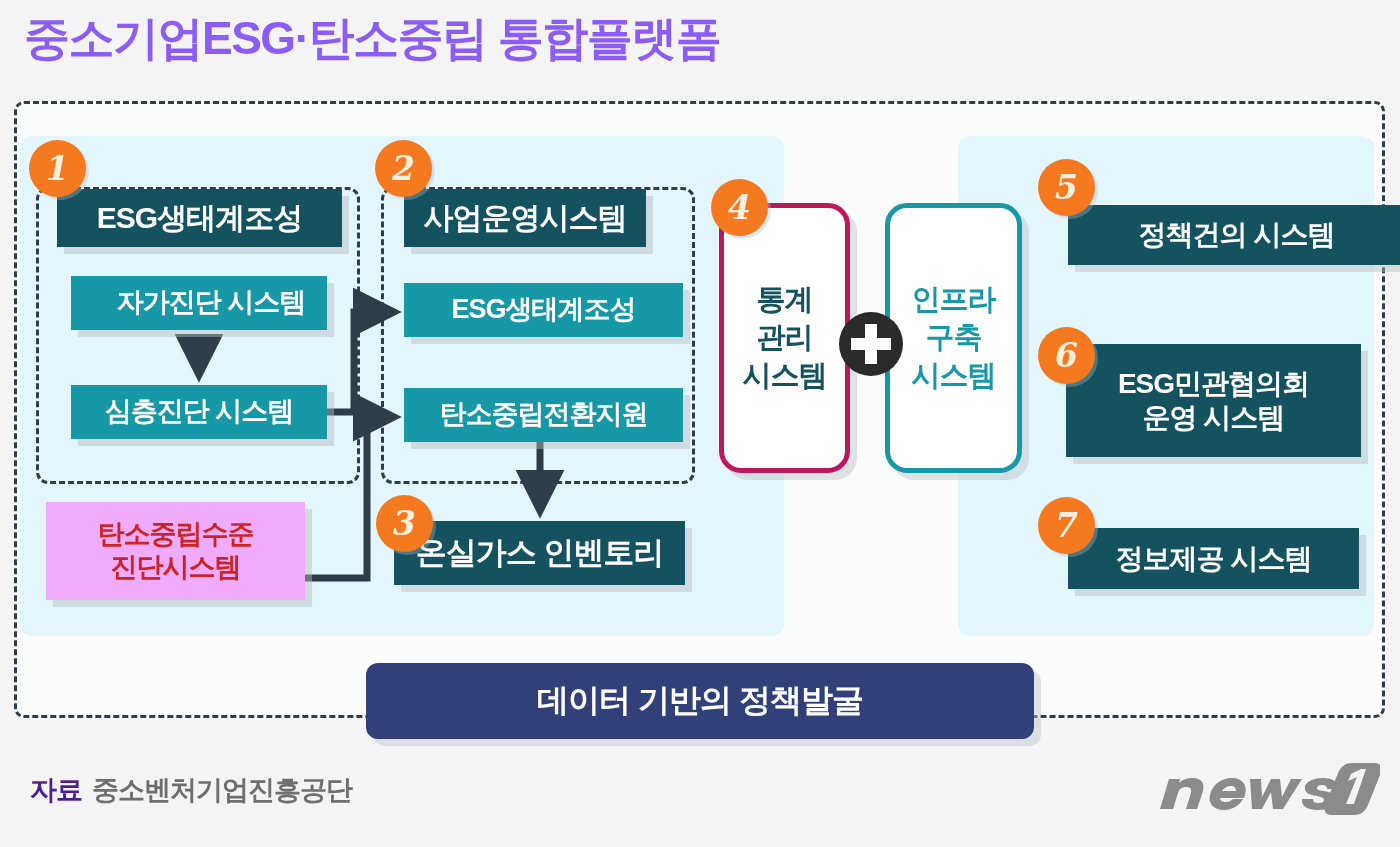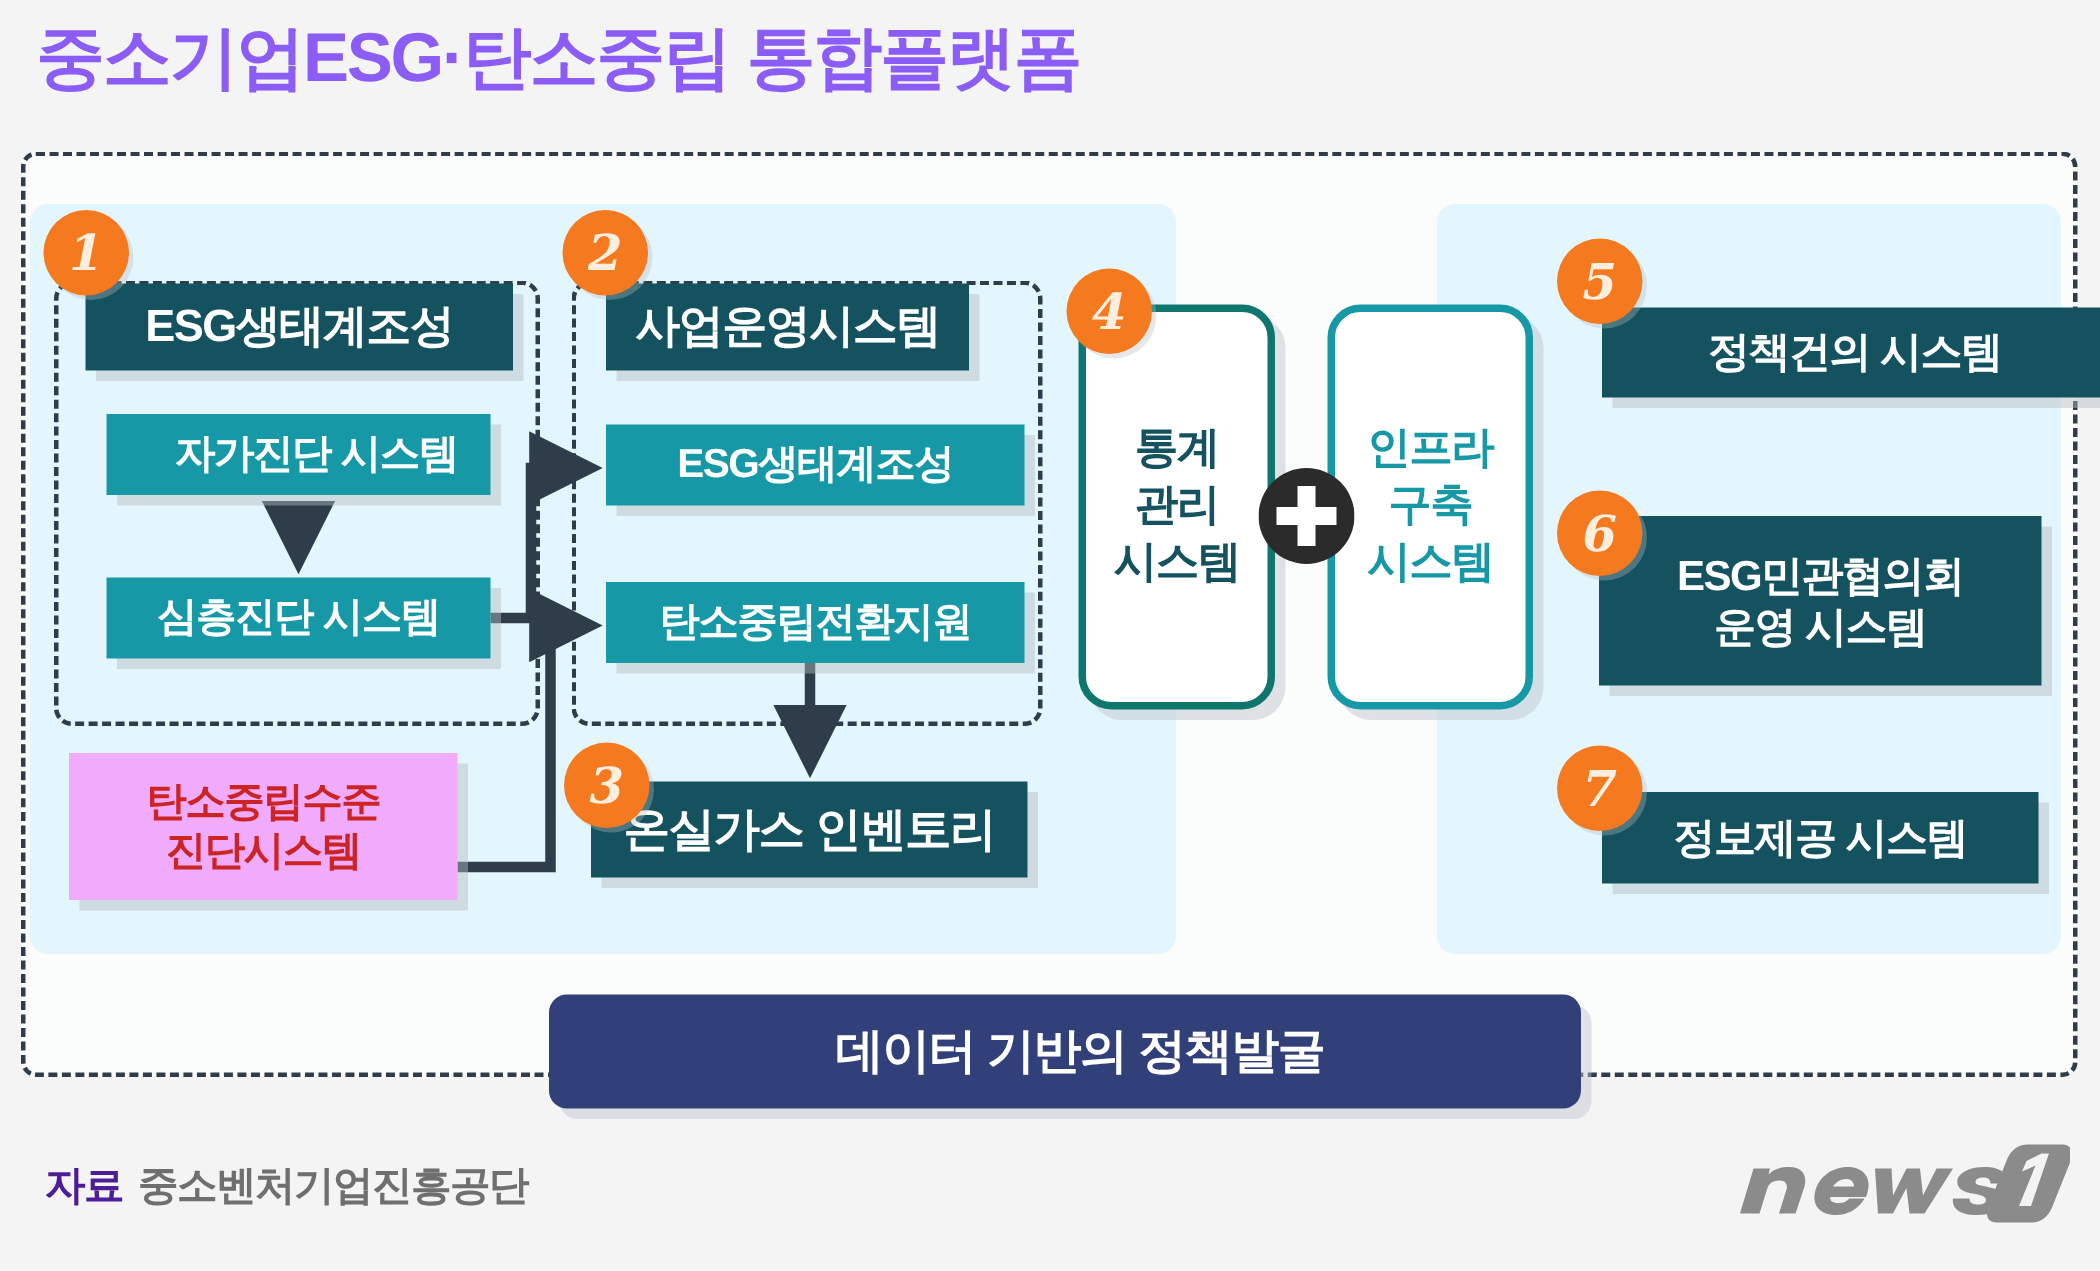--- a/index.html
+++ b/index.html
@@ -82,21 +82,21 @@
   
   .card{
     position:absolute;box-sizing:border-box;
     background:#ffffff;border-radius:22px;
     display:flex;align-items:center;justify-content:center;
     text-align:center;font-weight:bold;line-height:1.30;
     font-size:29px;letter-spacing:-1px;
     box-shadow:7px 7px 0 rgba(180,188,192,.40);
   }
   .card-stat{left:719px;top:203px;width:131px;height:270px;
-             border:5px solid #0f766e;color:#14525f;}
+             border:5px solid #be185d;color:#14525f;}
   .card-infra{left:885px;top:203px;width:137px;height:270px;
               border:5px solid #1798a6;color:#1798a6;}
 
   
   .plus-badge{
     position:absolute;left:839px;top:312px;width:64px;height:64px;
     display:flex;align-items:center;justify-content:center;
   }
   .plus-badge svg{display:block;}
 
@@ -121,21 +121,20 @@
   .connectors{position:absolute;left:0;top:0;width:1400px;height:847px;
               pointer-events:none;}
 
   
   .banner{
     position:absolute;left:366px;top:663px;width:668px;height:76px;
     background:#32407a;border-radius:12px;
     display:flex;align-items:center;justify-content:center;
     color:#ffffff;font-size:32px;font-weight:bold;letter-spacing:-1px;
     box-shadow:7px 7px 0 rgba(190,196,202,.45);
-    padding-left:20px;
   }
 
   
   .source{
     position:absolute;left:30px;top:772px;
     font-size:27px;color:#6f6f6f;letter-spacing:-1px;white-space:nowrap;
   }
   .source b{color:#4c1d95;font-weight:bold;}
   .source span.val{margin-left:10px;font-weight:bold;}
 

